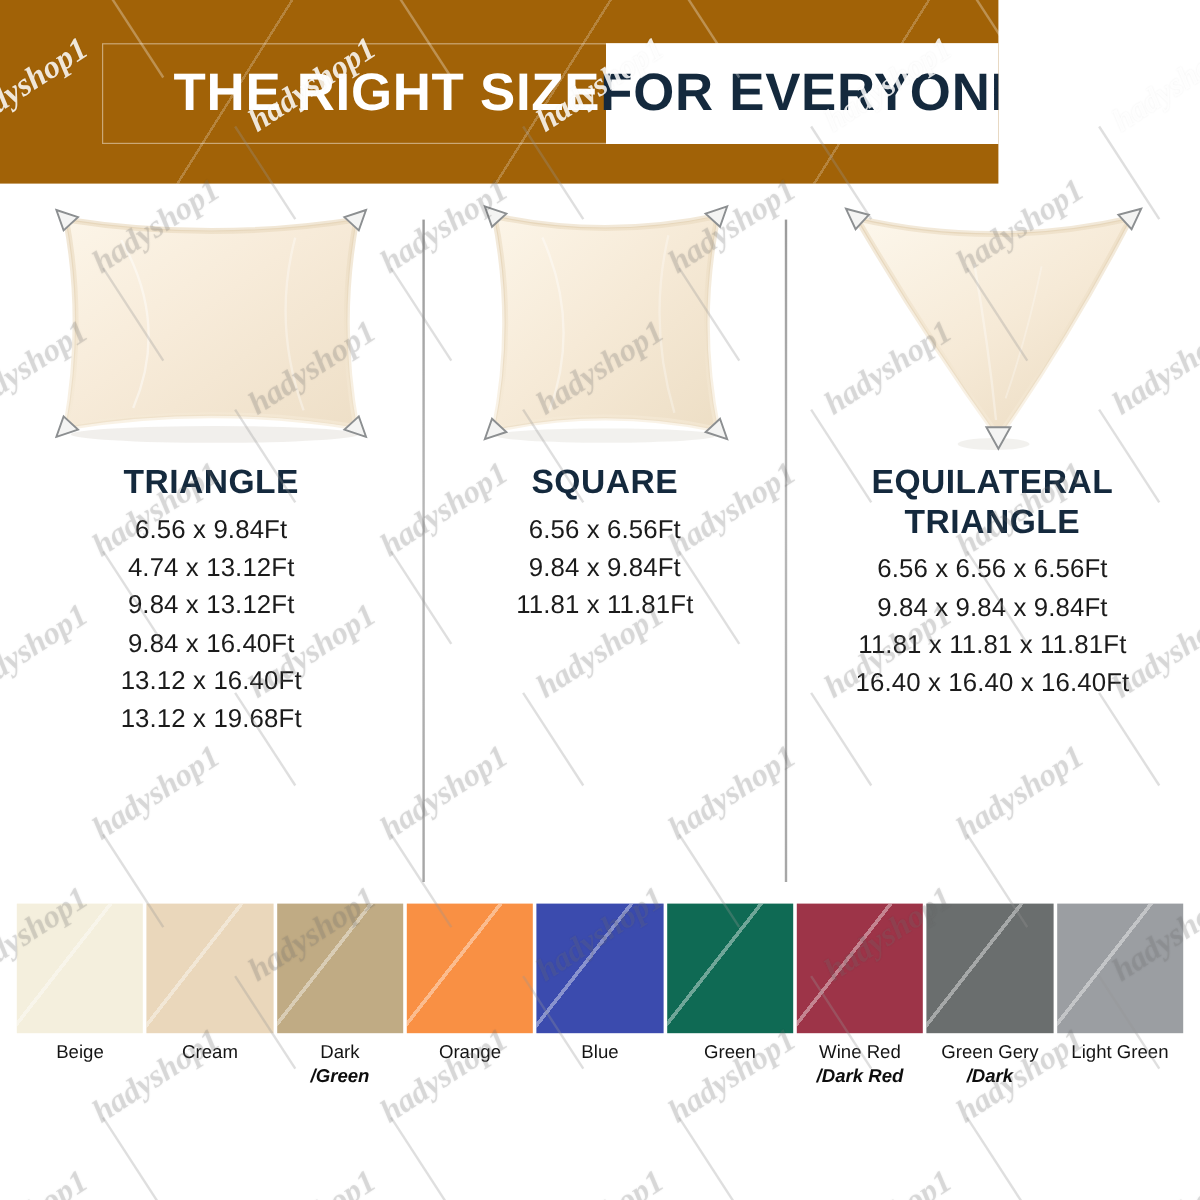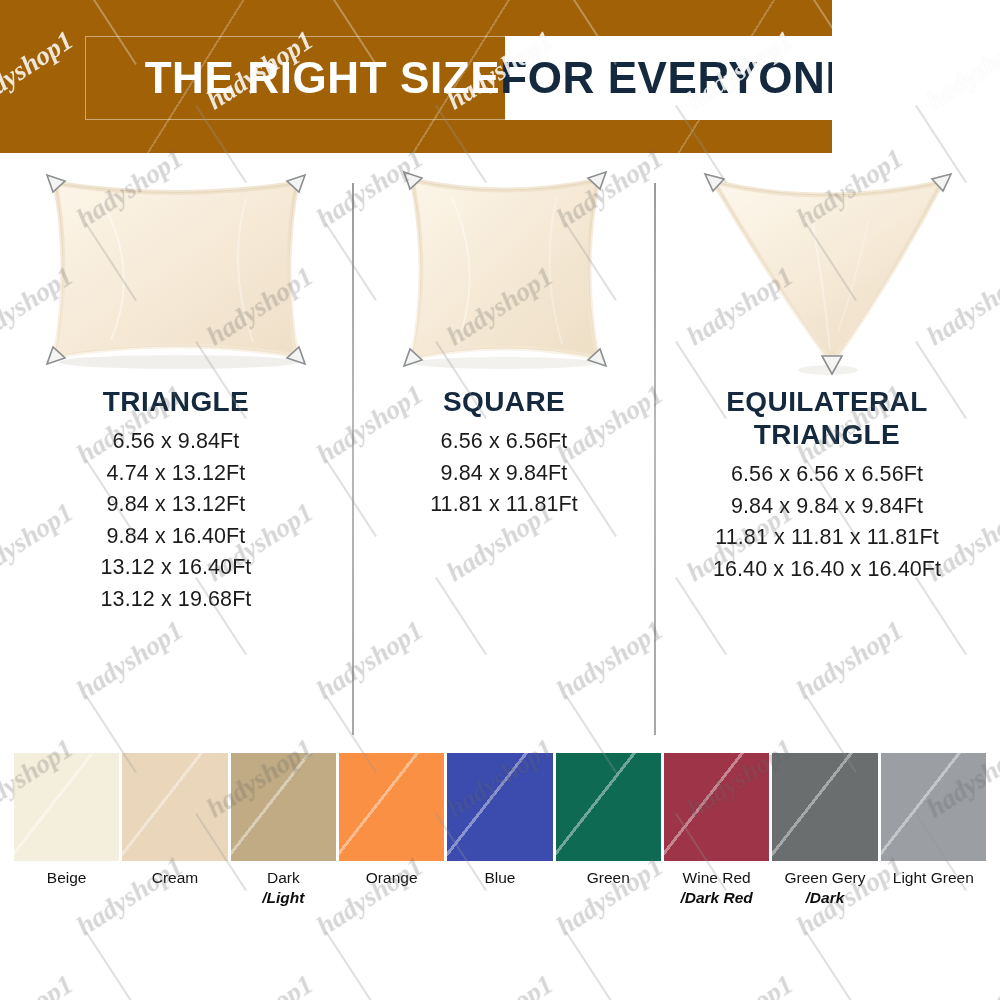--- a/index.html
+++ b/index.html
@@ -366,21 +366,21 @@
 
   <div class="labels-row">
     <div class="label-cell">
       <span class="label-main">Beige</span>
     </div>
     <div class="label-cell">
       <span class="label-main">Cream</span>
     </div>
     <div class="label-cell">
       <span class="label-main">Dark</span>
-      <span class="label-alt">/Light</span>
+      <span class="label-alt">/Green</span>
     </div>
     <div class="label-cell">
       <span class="label-main">Orange</span>
     </div>
     <div class="label-cell">
       <span class="label-main">Blue</span>
     </div>
     <div class="label-cell">
       <span class="label-main">Green</span>
     </div>

